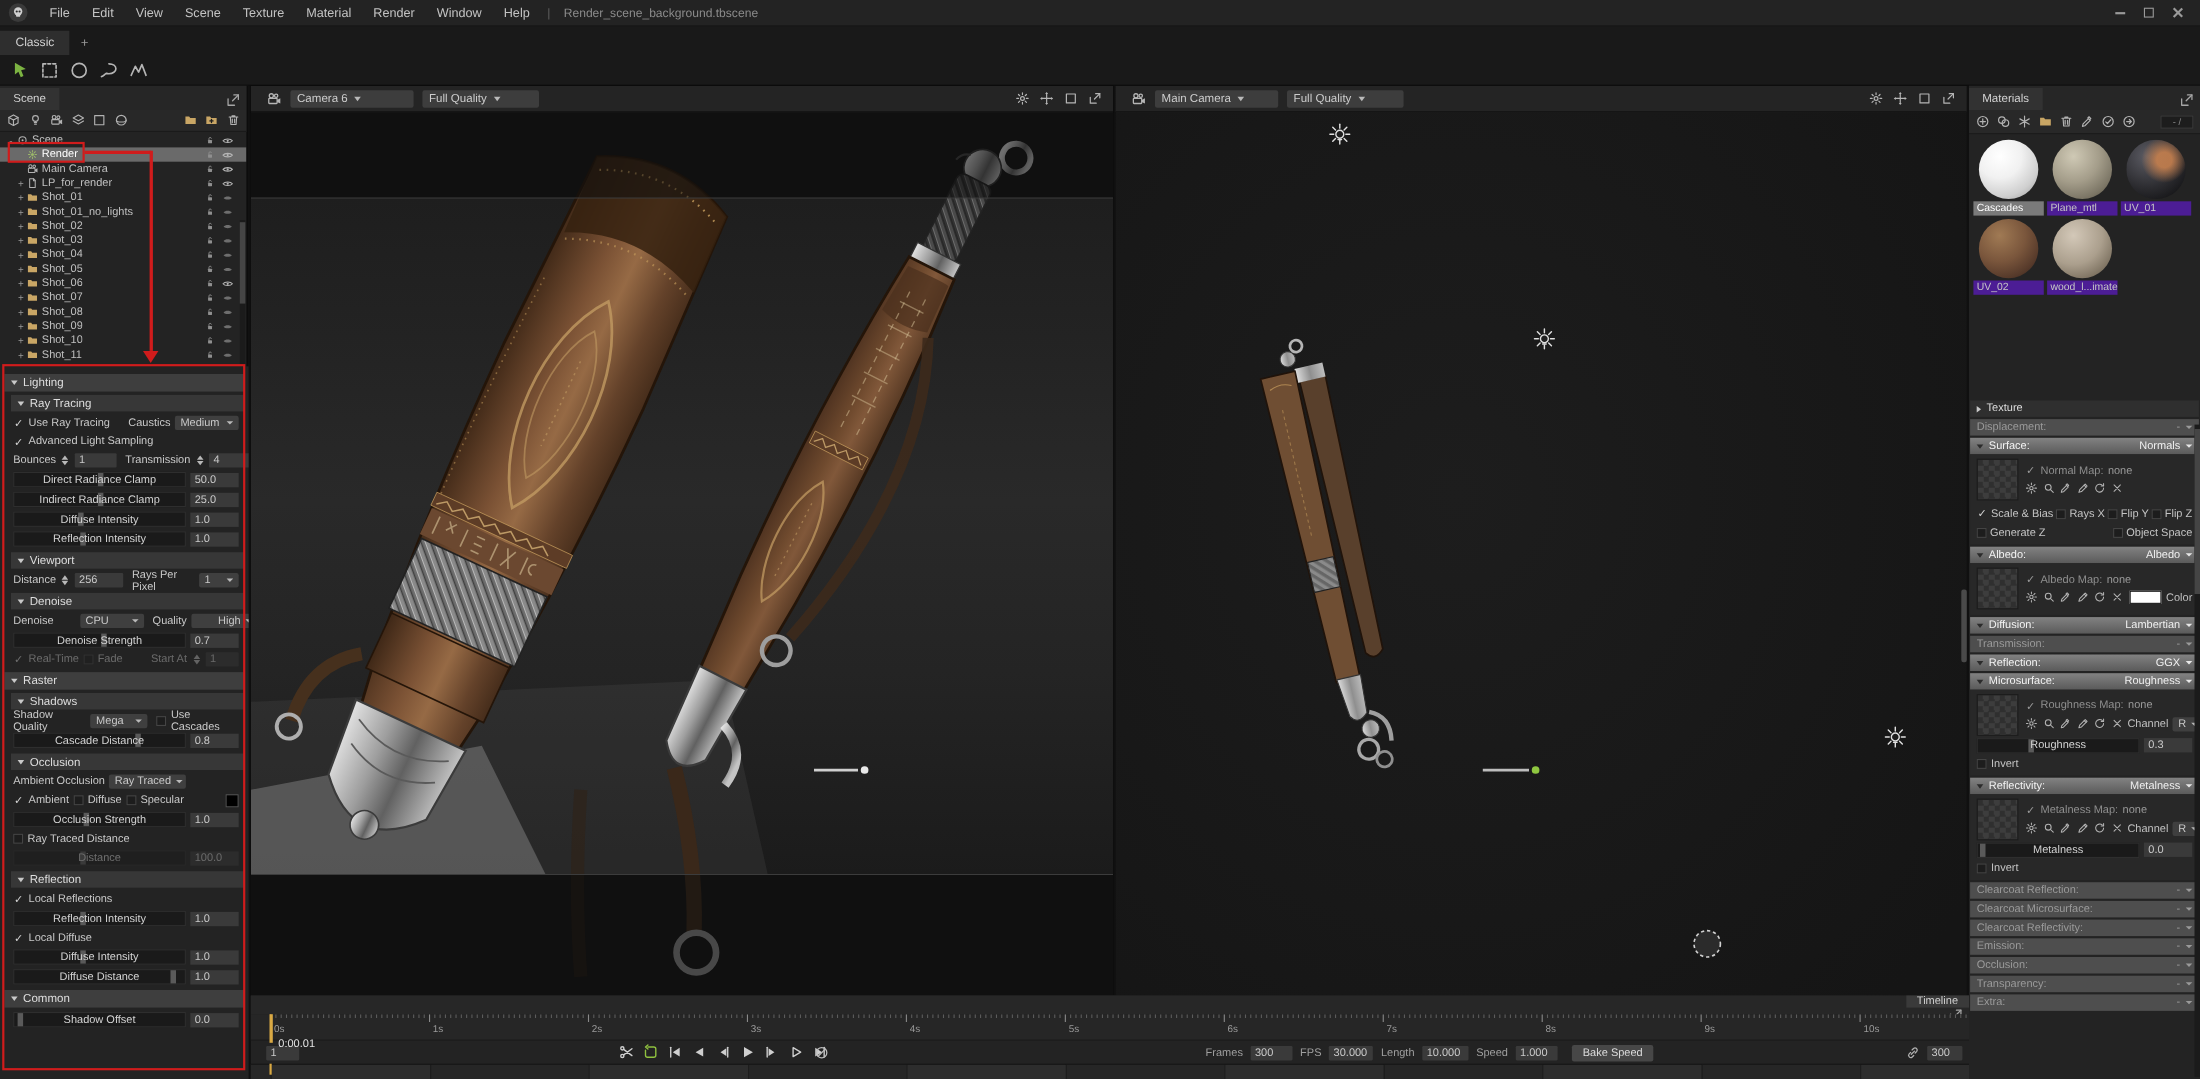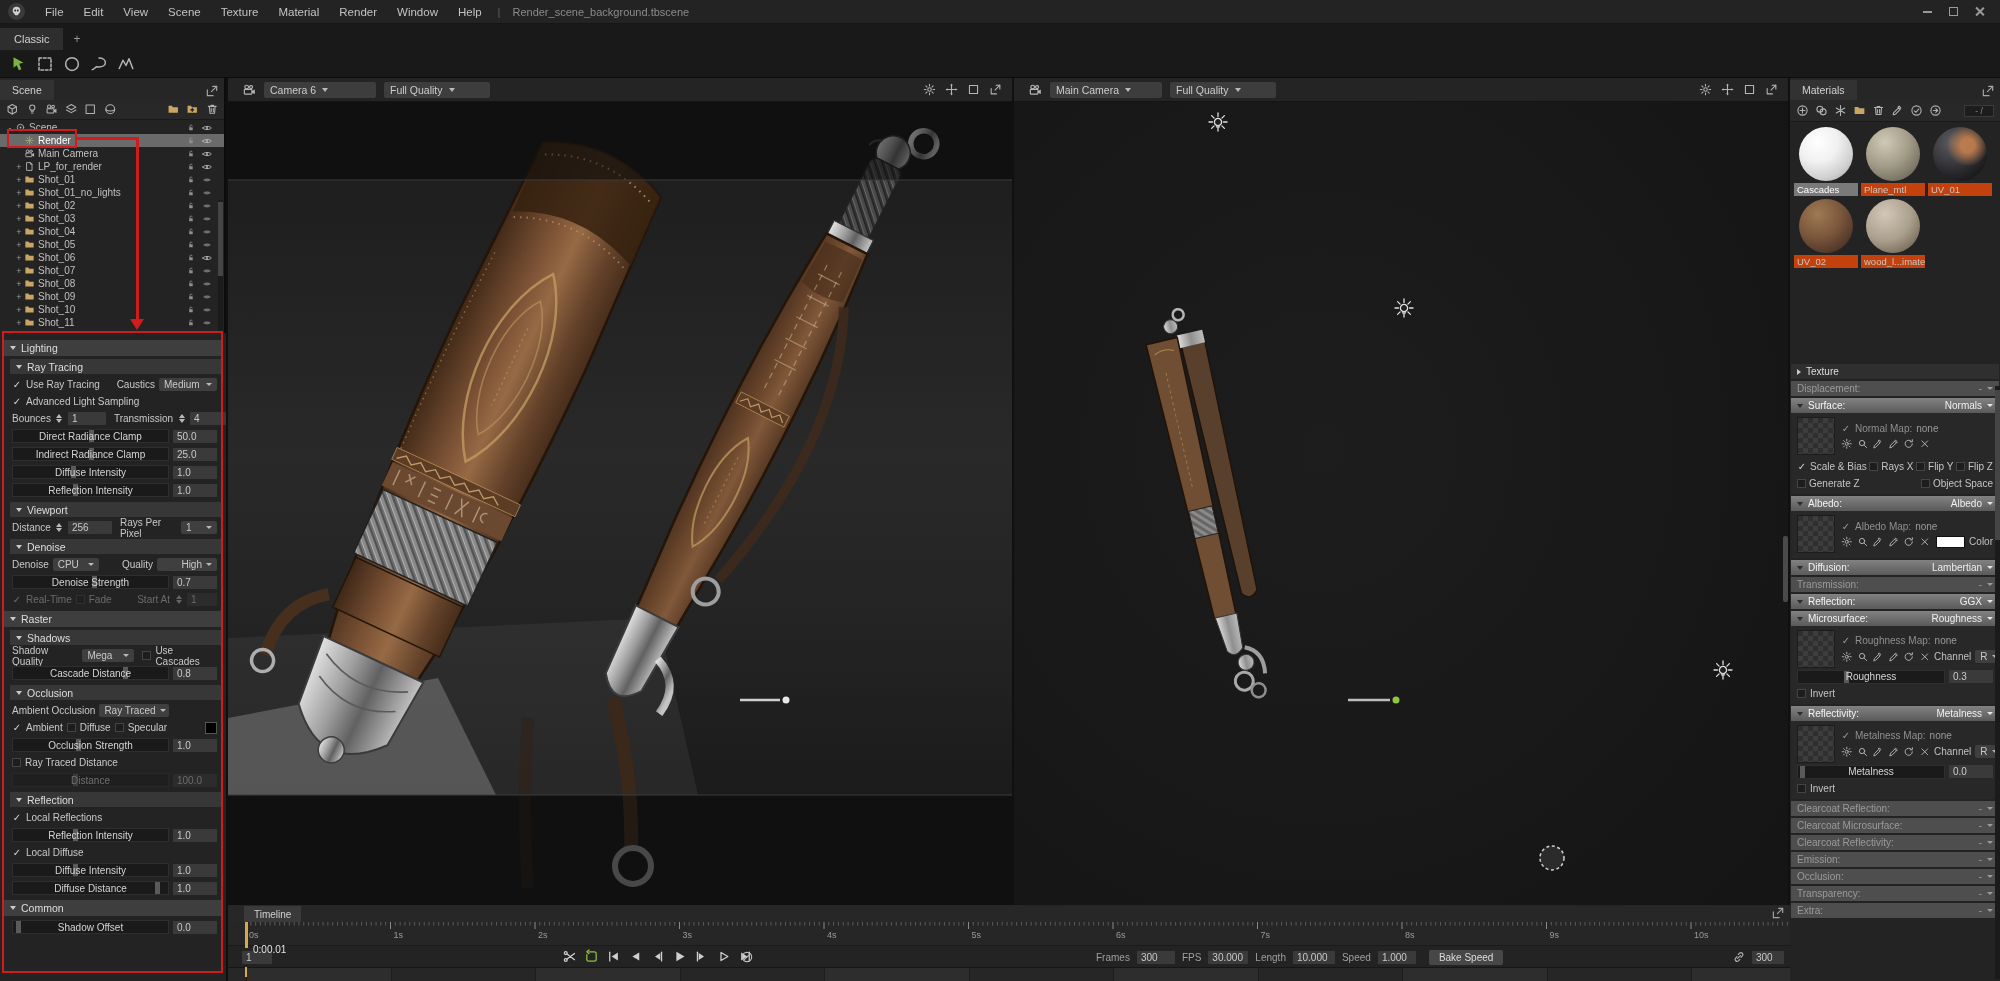--- a/index.html
+++ b/index.html
@@ -107,21 +107,21 @@
               display:flex;align-items:center;justify-content:center;}
   #mat-grid{height:240px;display:flex;flex-wrap:wrap;align-content:flex-start;gap:3px;padding:5px 4px;}
   .mat-cell{width:64px;}
   .sphere{width:54px;height:54px;border-radius:50%;margin:0 auto 2px auto;}
   .sph-white{background:radial-gradient(circle at 35% 28%,#ffffff,#f1f1f1 38%,#cfcfcf 70%,#9d9d9d 95%);}
   .sph-stone{background:radial-gradient(circle at 35% 28%,#cfc9b5,#a49d8a 45%,#7b7565 75%,#55503f 95%);}
   .sph-metal{background:radial-gradient(circle at 64% 34%,rgba(198,128,78,.9) 0 14%,rgba(198,128,78,0) 42%),
              radial-gradient(circle at 35% 28%,#5c5c64,#2c2c30 55%,#0f0f11 92%);}
   .sph-leather{background:radial-gradient(circle at 35% 28%,#a07a54,#7a563c 45%,#55392a 75%,#33211a 95%);}
   .sph-wood{background:radial-gradient(circle at 35% 28%,#d3c8b8,#ab9f8d 50%,#7b705f 80%,#574e40 95%);}
-  .mat-label{height:13px;background:#c2410c;font-size:9.5px;color:#c6c6c6;display:flex;align-items:center;padding:0 3px;
+  .mat-label{height:13px;background:#4c1d95;font-size:9.5px;color:#c6c6c6;display:flex;align-items:center;padding:0 3px;
              white-space:nowrap;overflow:hidden;}
   .mat-cell.sel .mat-label{background:#7a7a7a;color:#ffffff;}
   #mat-sections{padding:0 1px;}
   .msec{height:15px;margin-top:2px;display:flex;align-items:center;gap:5px;padding:0 6px;font-size:10px;}
   .msec .flexsp{flex:1;}
   .msec.active{background:linear-gradient(#828282,#5a5a5a);color:#f4f4f4;}
   .msec.active .caret-dn{border-top-color:#2b2b2b;}
   .msec.active .mval{color:#f0f0f0;} .msec.active .caret{border-top-color:#e8e8e8;}
   .msec.dark{background:#2f2f2f;color:#dedede;}
   .msec.disabled{background:#4e4e4e;color:#9a9a9a;}
@@ -139,21 +139,21 @@
   .cswatch{width:32px;height:12px;background:#ffffff;border:1px solid #111;margin-left:2px;}
   .mchecks{display:flex;align-items:center;justify-content:space-between;margin-top:6px;gap:2px;}
   .mcheck{display:flex;align-items:center;gap:3px;white-space:nowrap;}
   .mbody .srow{padding:1px 0;height:17px;}
   .mbody .invrow{display:flex;align-items:center;gap:4px;margin-top:3px;}
   #mat-scrollbar{position:absolute;right:0px;top:308px;width:5px;bottom:2px;background:#1b1b1b;}
   #mat-scrollbar .thumb{position:absolute;top:4px;width:5px;height:150px;background:#454545;}
 
   
   #timeline{position:absolute;left:228px;top:905px;width:1562px;height:76px;background:#232323;}
-  #tl-head{height:17px;background:#272727;display:flex;align-items:flex-end;}
+  #tl-head{height:17px;background:#272727;display:flex;align-items:flex-end;flex-direction:column;}
   #tl-tab{height:16px;background:#3a3a3a;font-size:10px;color:#d0d0d0;display:flex;align-items:center;padding:0 10px;margin-left:16px;}
   #tl-head .flexsp{flex:1;}
   #tl-ruler{position:absolute;left:0;top:17px;width:1562px;height:24px;background:#262626;border-bottom:1px solid #1a1a1a;}
   #tl-playhead{position:absolute;left:17px;top:17px;width:3px;height:26px;background:#d9a944;z-index:2;}
   #tl-time{position:absolute;left:25px;top:39px;font-size:10px;color:#e2e2e2;z-index:2;}
   #tl-controls{position:absolute;left:0;top:41px;width:1562px;height:21px;display:flex;align-items:center;}
   #tl-frame{position:absolute;left:14px;top:5px;width:30px;}
   #tl-transport{position:absolute;left:334px;top:3px;display:flex;align-items:center;gap:7px;color:#cfcfcf;}
   .tr-btn{display:flex;align-items:center;}
   .tr-btn.green{color:#8fc13f;}
@@ -754,21 +754,21 @@
               <span class="dd-v">1</span>
               <i class="caret"></i>
             </span>
           </div>
           <div class="h2">
             <i class="caret-dn"></i>
             <span>Denoise</span>
           </div>
           <div class="mrow">
             <span class="lbl">Denoise</span>
-            <span class="dd" style="width: 46px;">
+            <span class="dd" style="width: 58px; margin-left: 20px;">
               <span class="dd-v">CPU</span>
               <i class="caret"></i>
             </span>
             <span class="sp"></span>
             <span class="lbl">Quality</span>
             <span class="dd" style="width: 60px; text-align: right;">
               <span class="dd-v">High</span>
               <i class="caret"></i>
             </span>
           </div>

